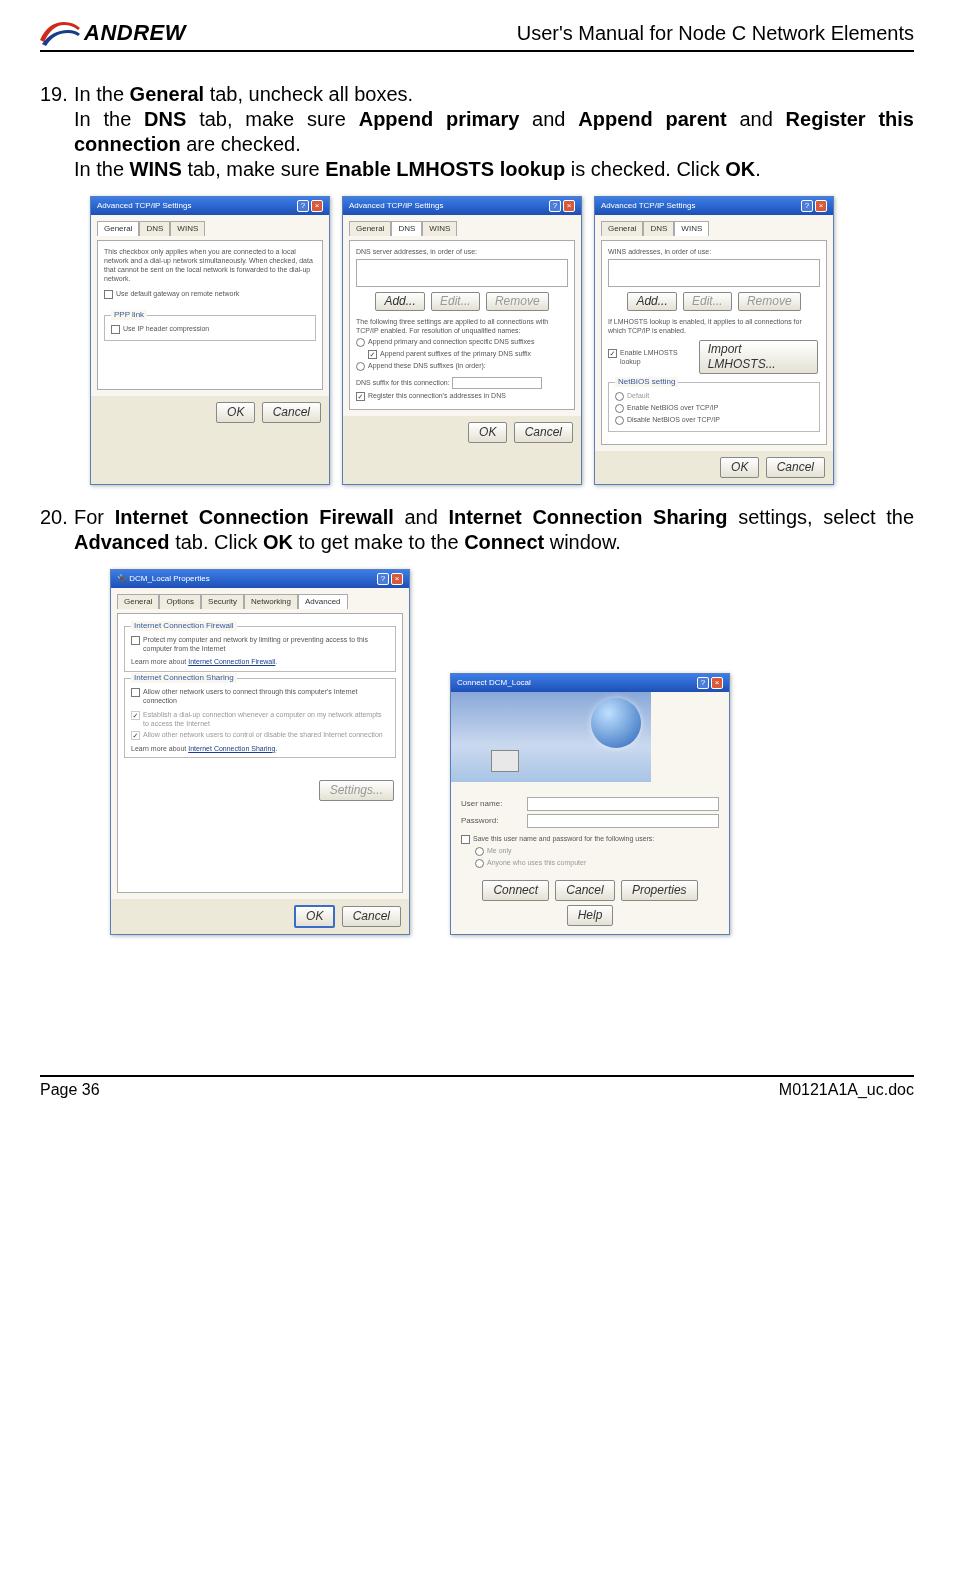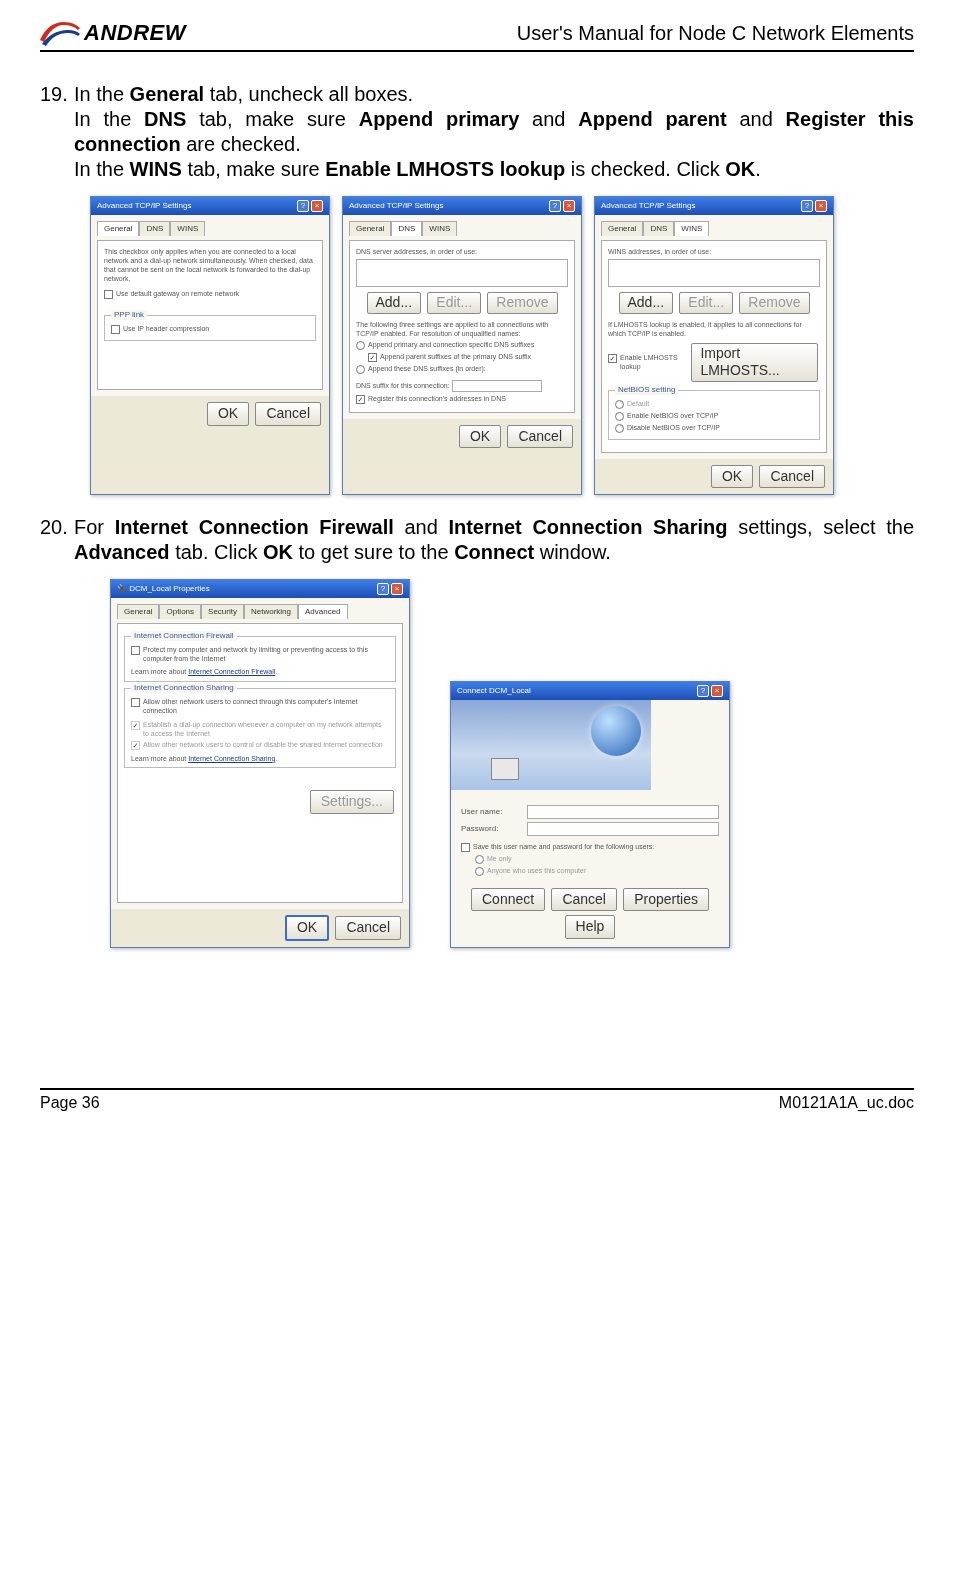--- a/index.html
+++ b/index.html
@@ -113,23 +113,24 @@
   .small-txt { font-size: 7px; color: #555; line-height: 1.3; }
   .chk { display: flex; align-items: flex-start; gap: 3px; margin: 2px 0; }
   .chk-box { width: 9px; height: 9px; border: 1px solid #777; background: #fff; flex-shrink: 0; margin-top: 1px; }
   .chk-box.checked::after { content: "✓"; font-size: 7px; display: block; line-height: 7px; text-align:center; }
   .radio { width: 9px; height: 9px; border: 1px solid #777; border-radius: 50%; background: #fff; flex-shrink:0; margin-top:1px;}
   .btn {
     display: inline-block;
     border: 1px solid #888;
     background: linear-gradient(#fff,#e4e1d4);
     padding: 2px 10px;
-    font-size: 14px;
+    font-size: 12px;
     border-radius: 2px;
     margin: 2px;
+    font-style: italic;
   }
   .btn-row { text-align: right; padding: 4px 6px; background:#ece9d8;}
   .field-row { display:flex; align-items:center; gap:6px; margin:3px 0;}
   .field-lbl { width:60px; font-size:8px; color:#555;}
   .field-inp { flex:1; height:14px; border:1px solid #aaa; background:#fff;}
   .groupbox { border:1px solid #bbb; padding:6px 6px 4px 6px; margin:6px 0; position:relative;}
   .groupbox-title { position:absolute; top:-6px; left:6px; background:#f8f6ef; padding:0 3px; font-size:8px; color:#365a9e;}
   .link { color:#1a3c8c; text-decoration: underline; }
   .connect-img { width:200px; height:90px; background: linear-gradient(to bottom,#89a8d8 0%,#cad9ef 60%,#a8c4e6 100%); position:relative; margin-bottom:6px;}
   .globe { position:absolute; right:10px; top:6px; width:50px; height:50px; border-radius:50%; background: radial-gradient(circle at 35% 30%, #bfe0ff, #2a66b8); box-shadow: 0 0 6px rgba(255,255,255,0.6);}
@@ -316,21 +317,21 @@
       <div class="btn-row">
         <span class="btn">OK</span>
         <span class="btn">Cancel</span>
       </div>
     </div>
   </div>
 
   <div class="step">
     <div class="step-num">20.</div>
     <div class="step-body justify">
-      <span>For </span><span class="b">Internet Connection Firewall</span><span> and </span><span class="b">Internet Connection Sharing</span><span> settings, select the </span><span class="b">Advanced</span><span> tab. Click </span><span class="b">OK</span><span> to get sure to the </span><span class="b">Connect</span><span> window.</span>
+      <span>For </span><span class="b">Internet Connection Firewall</span><span> and </span><span class="b">Internet Connection Sharing</span><span> settings, select the </span><span class="b">Advanced</span><span> tab. Click </span><span class="b">OK</span><span> to get make to the </span><span class="b">Connect</span><span> window.</span>
     </div>
   </div>
 
   <div class="screens-row2">
 
     <div class="win w-md">
       <div class="win-title">
         <span>🔌 <span>DCM_Local Properties</span></span>
         <div class="win-title-btns">
           <div class="title-btn help">?</div>

